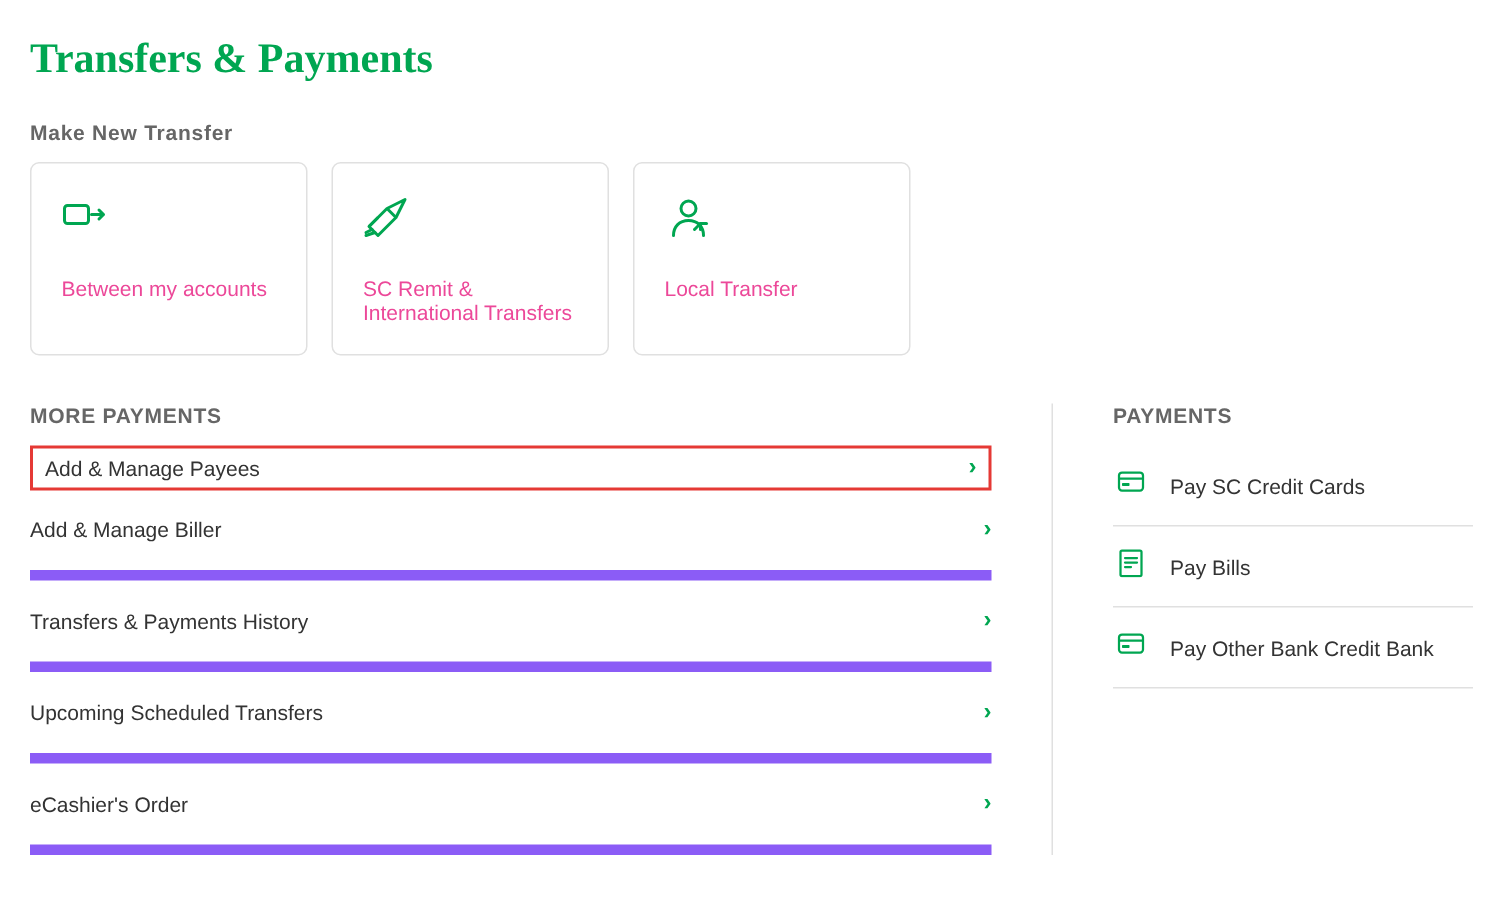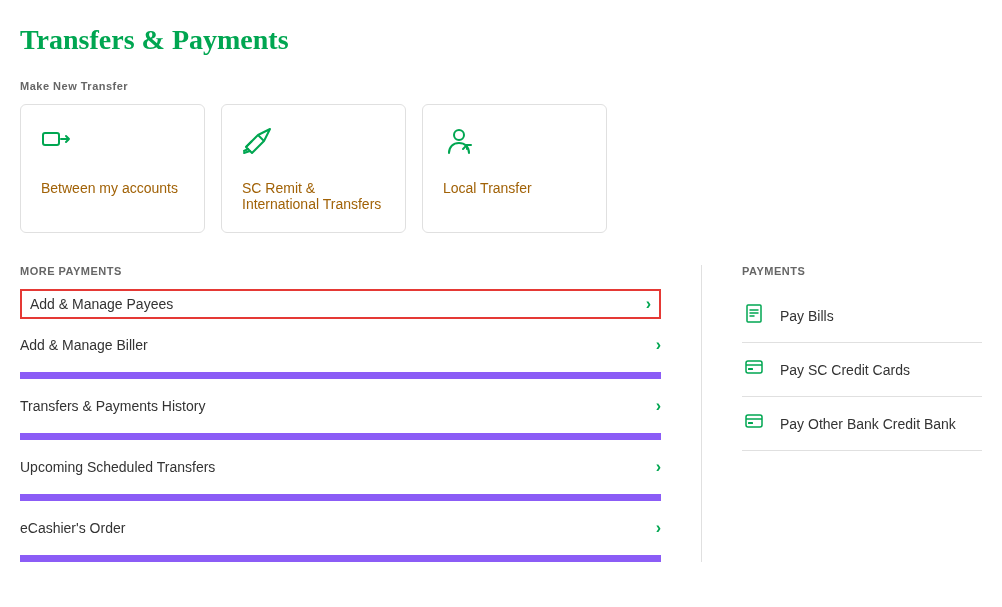--- a/index.html
+++ b/index.html
@@ -14,21 +14,21 @@
       padding: 24px 20px;
     }
     .page-title {
       color: #00a651;
       font-size: 28px;
       font-weight: 600;
       margin-bottom: 24px;
       font-family: Liberation Serif, serif;
     }
     .section-label {
-      font-size: 11px;
+      font-size: 14px;
       color: #666;
       font-weight: 600;
       margin-bottom: 12px;
       letter-spacing: 0.5px;
     }
     .transfer-cards {
       display: flex;
       gap: 16px;
       margin-bottom: 32px;
     }
@@ -43,21 +43,21 @@
       flex-direction: column;
       align-items: flex-start;
       gap: 16px;
     }
     .card-icon {
       color: #00a651;
       font-size: 28px;
     }
     .card-label {
       font-size: 14px;
-      color: #a16207;
+      color: #ec4899;
     }
     .main-content {
       display: flex;
       gap: 0;
     }
     .left-section {
       flex: 1;
       border-right: 1px solid #e0e0e0;
       padding-right: 40px;
     }
@@ -196,20 +196,31 @@
       </div>
 
       <div class="menu-item">
         <span class="menu-item-text">eCashier's Order</span>
         <span class="chevron">›</span>
       </div>
     </div>
 
     <div class="right-section">
       <div class="section-label">PAYMENTS</div>
+
+      <div class="payment-item">
+        <span class="payment-icon">
+          <svg width="20" height="20" viewBox="0 0 20 20" fill="none">
+            <rect x="2" y="4" width="16" height="12" rx="2" stroke="#00a651" stroke-width="1.5"></rect>
+            <line x1="2" y1="8" x2="18" y2="8" stroke="#00a651" stroke-width="1.5"></line>
+            <rect x="4" y="11" width="5" height="2" rx="0.5" fill="#00a651"></rect>
+          </svg>
+        </span>
+        <span class="payment-text">Pay SC Credit Cards</span>
+      </div>
 
       <div class="payment-item">
         <span class="payment-icon">
           <svg width="20" height="20" viewBox="0 0 20 20" fill="none">
             <rect x="3" y="2" width="14" height="17" rx="1" stroke="#00a651" stroke-width="1.5"></rect>
             <line x1="6" y1="7" x2="14" y2="7" stroke="#00a651" stroke-width="1.5" stroke-linecap="round"></line>
             <line x1="6" y1="10" x2="14" y2="10" stroke="#00a651" stroke-width="1.5" stroke-linecap="round"></line>
             <line x1="6" y1="13" x2="10" y2="13" stroke="#00a651" stroke-width="1.5" stroke-linecap="round"></line>
           </svg>
         </span>
@@ -217,29 +228,18 @@
       </div>
 
       <div class="payment-item">
         <span class="payment-icon">
           <svg width="20" height="20" viewBox="0 0 20 20" fill="none">
             <rect x="2" y="4" width="16" height="12" rx="2" stroke="#00a651" stroke-width="1.5"></rect>
             <line x1="2" y1="8" x2="18" y2="8" stroke="#00a651" stroke-width="1.5"></line>
             <rect x="4" y="11" width="5" height="2" rx="0.5" fill="#00a651"></rect>
           </svg>
         </span>
-        <span class="payment-text">Pay SC Credit Cards</span>
-      </div>
-
-      <div class="payment-item">
-        <span class="payment-icon">
-          <svg width="20" height="20" viewBox="0 0 20 20" fill="none">
-            <rect x="2" y="4" width="16" height="12" rx="2" stroke="#00a651" stroke-width="1.5"></rect>
-            <line x1="2" y1="8" x2="18" y2="8" stroke="#00a651" stroke-width="1.5"></line>
-            <rect x="4" y="11" width="5" height="2" rx="0.5" fill="#00a651"></rect>
-          </svg>
-        </span>
         <span class="payment-text">Pay Other Bank Credit Bank</span>
       </div>
     </div>
 
   </div>
 </div>
 
 </body></html>

